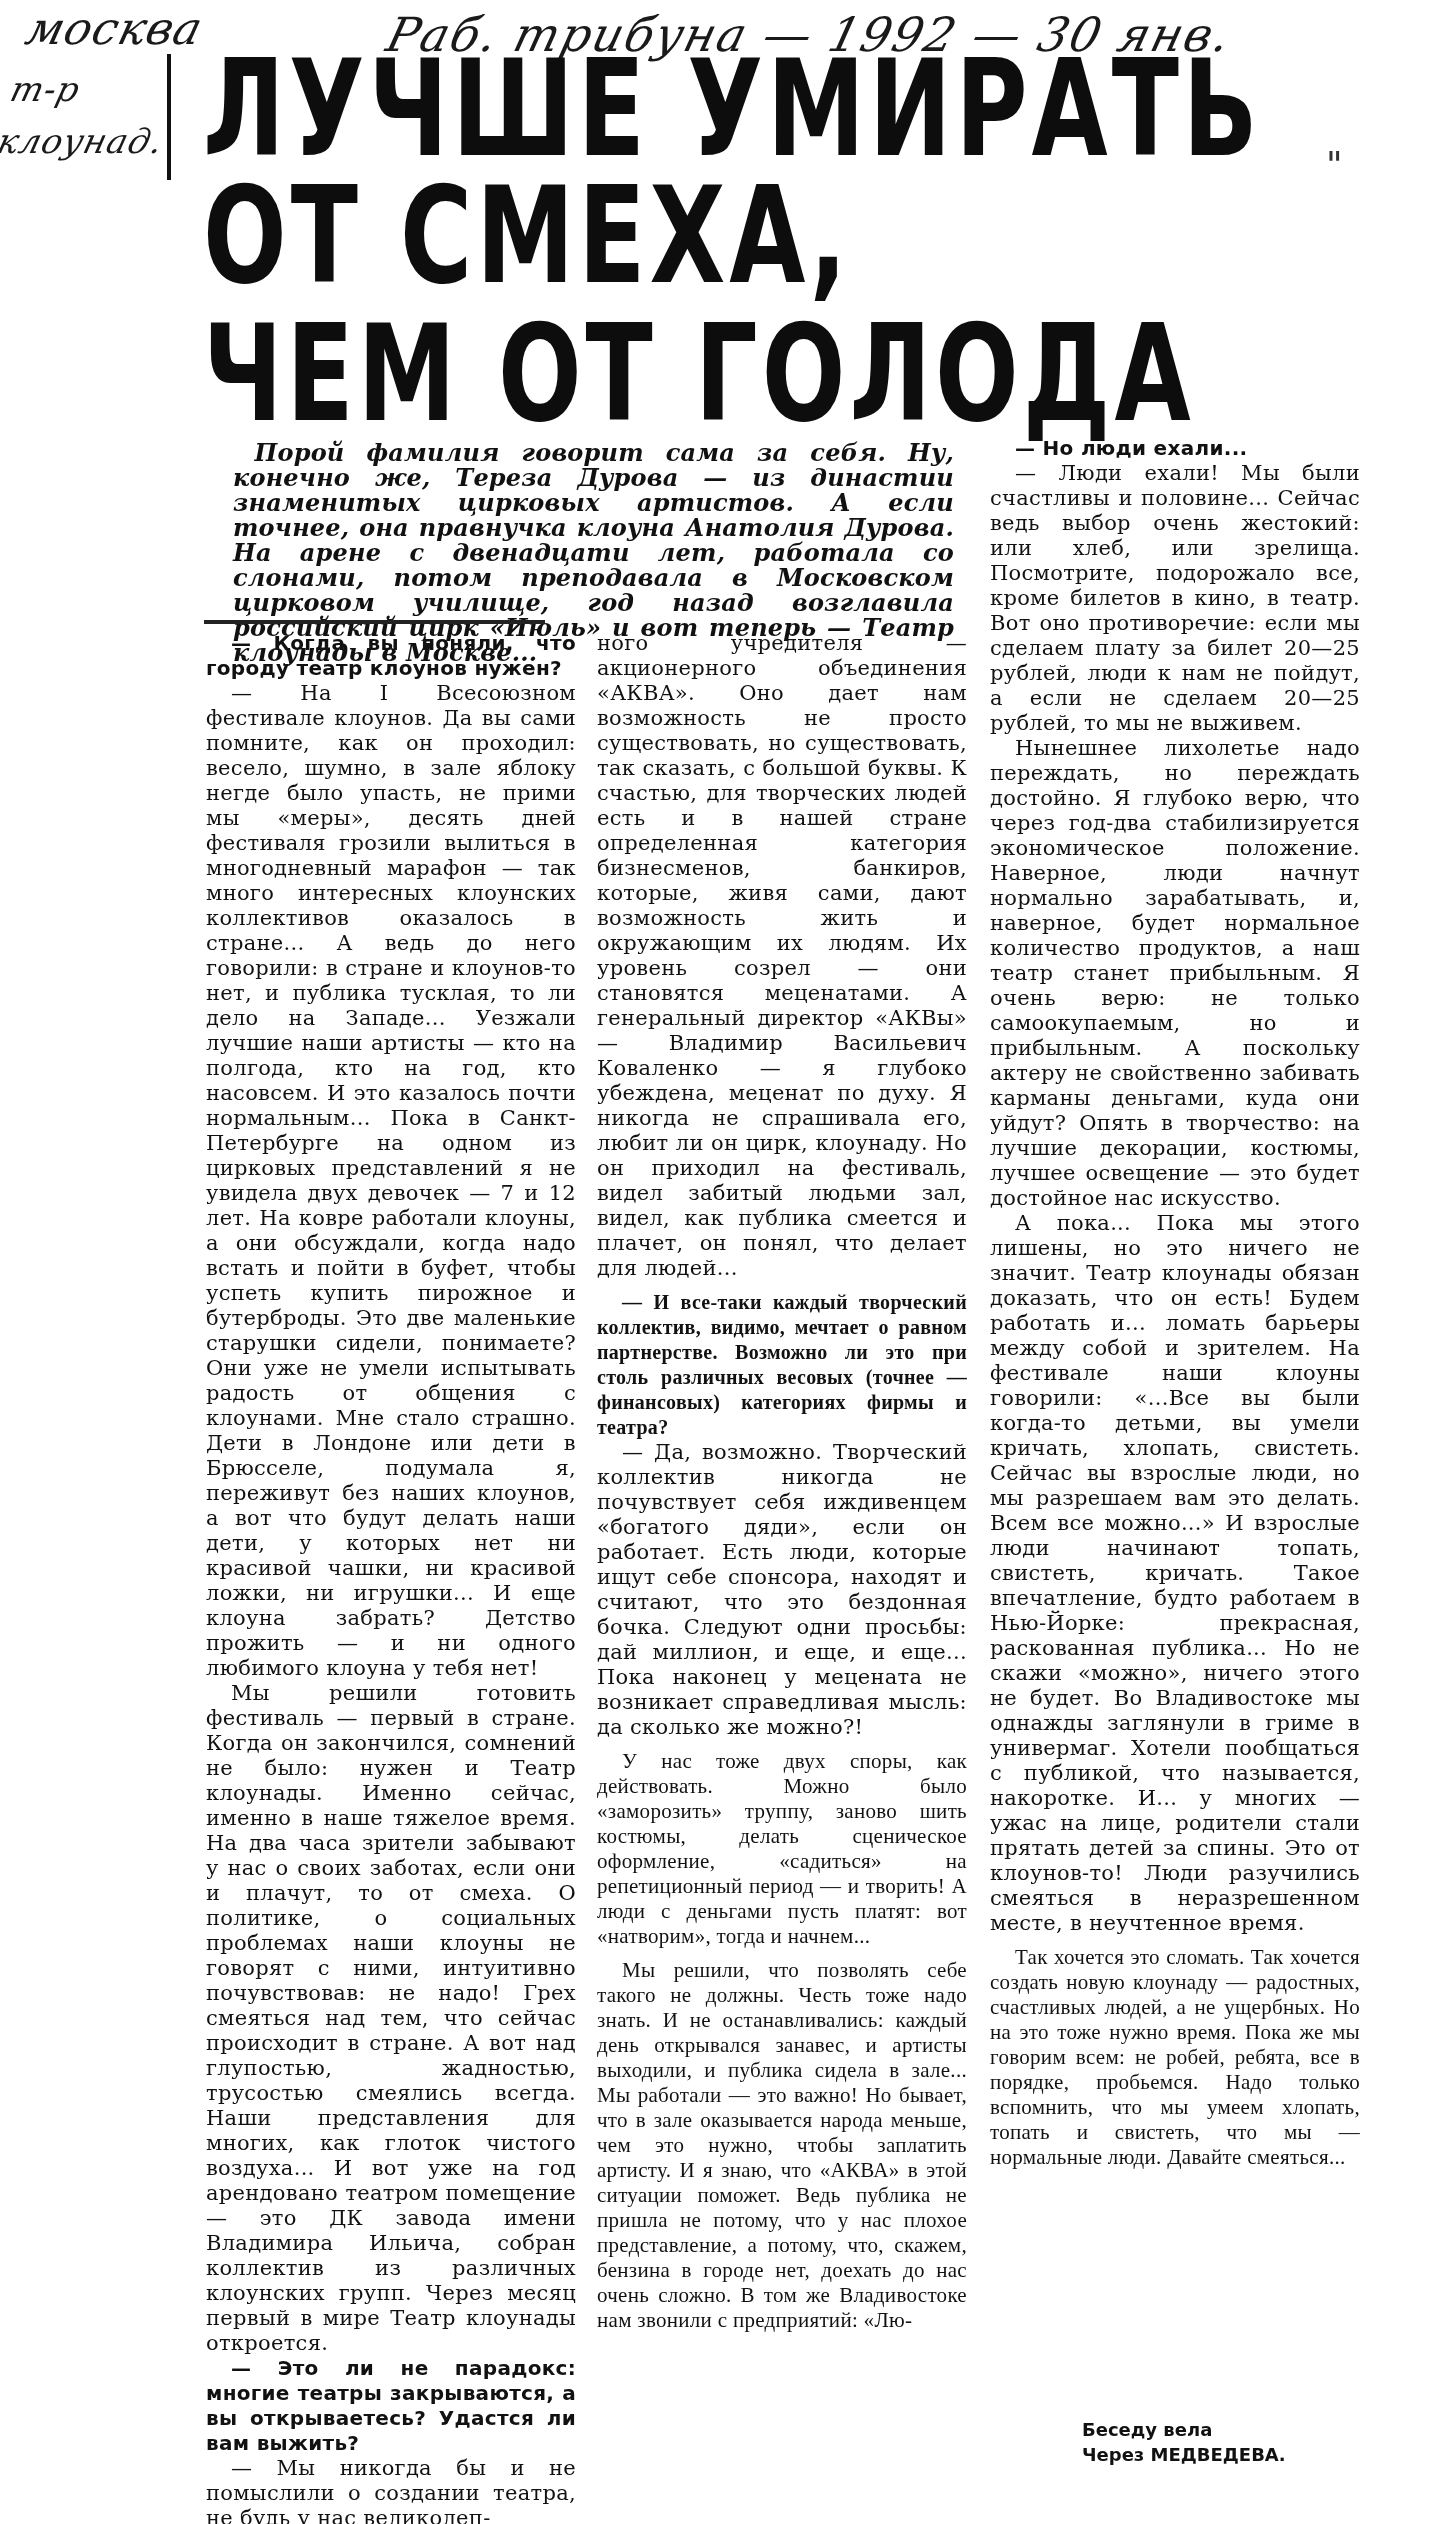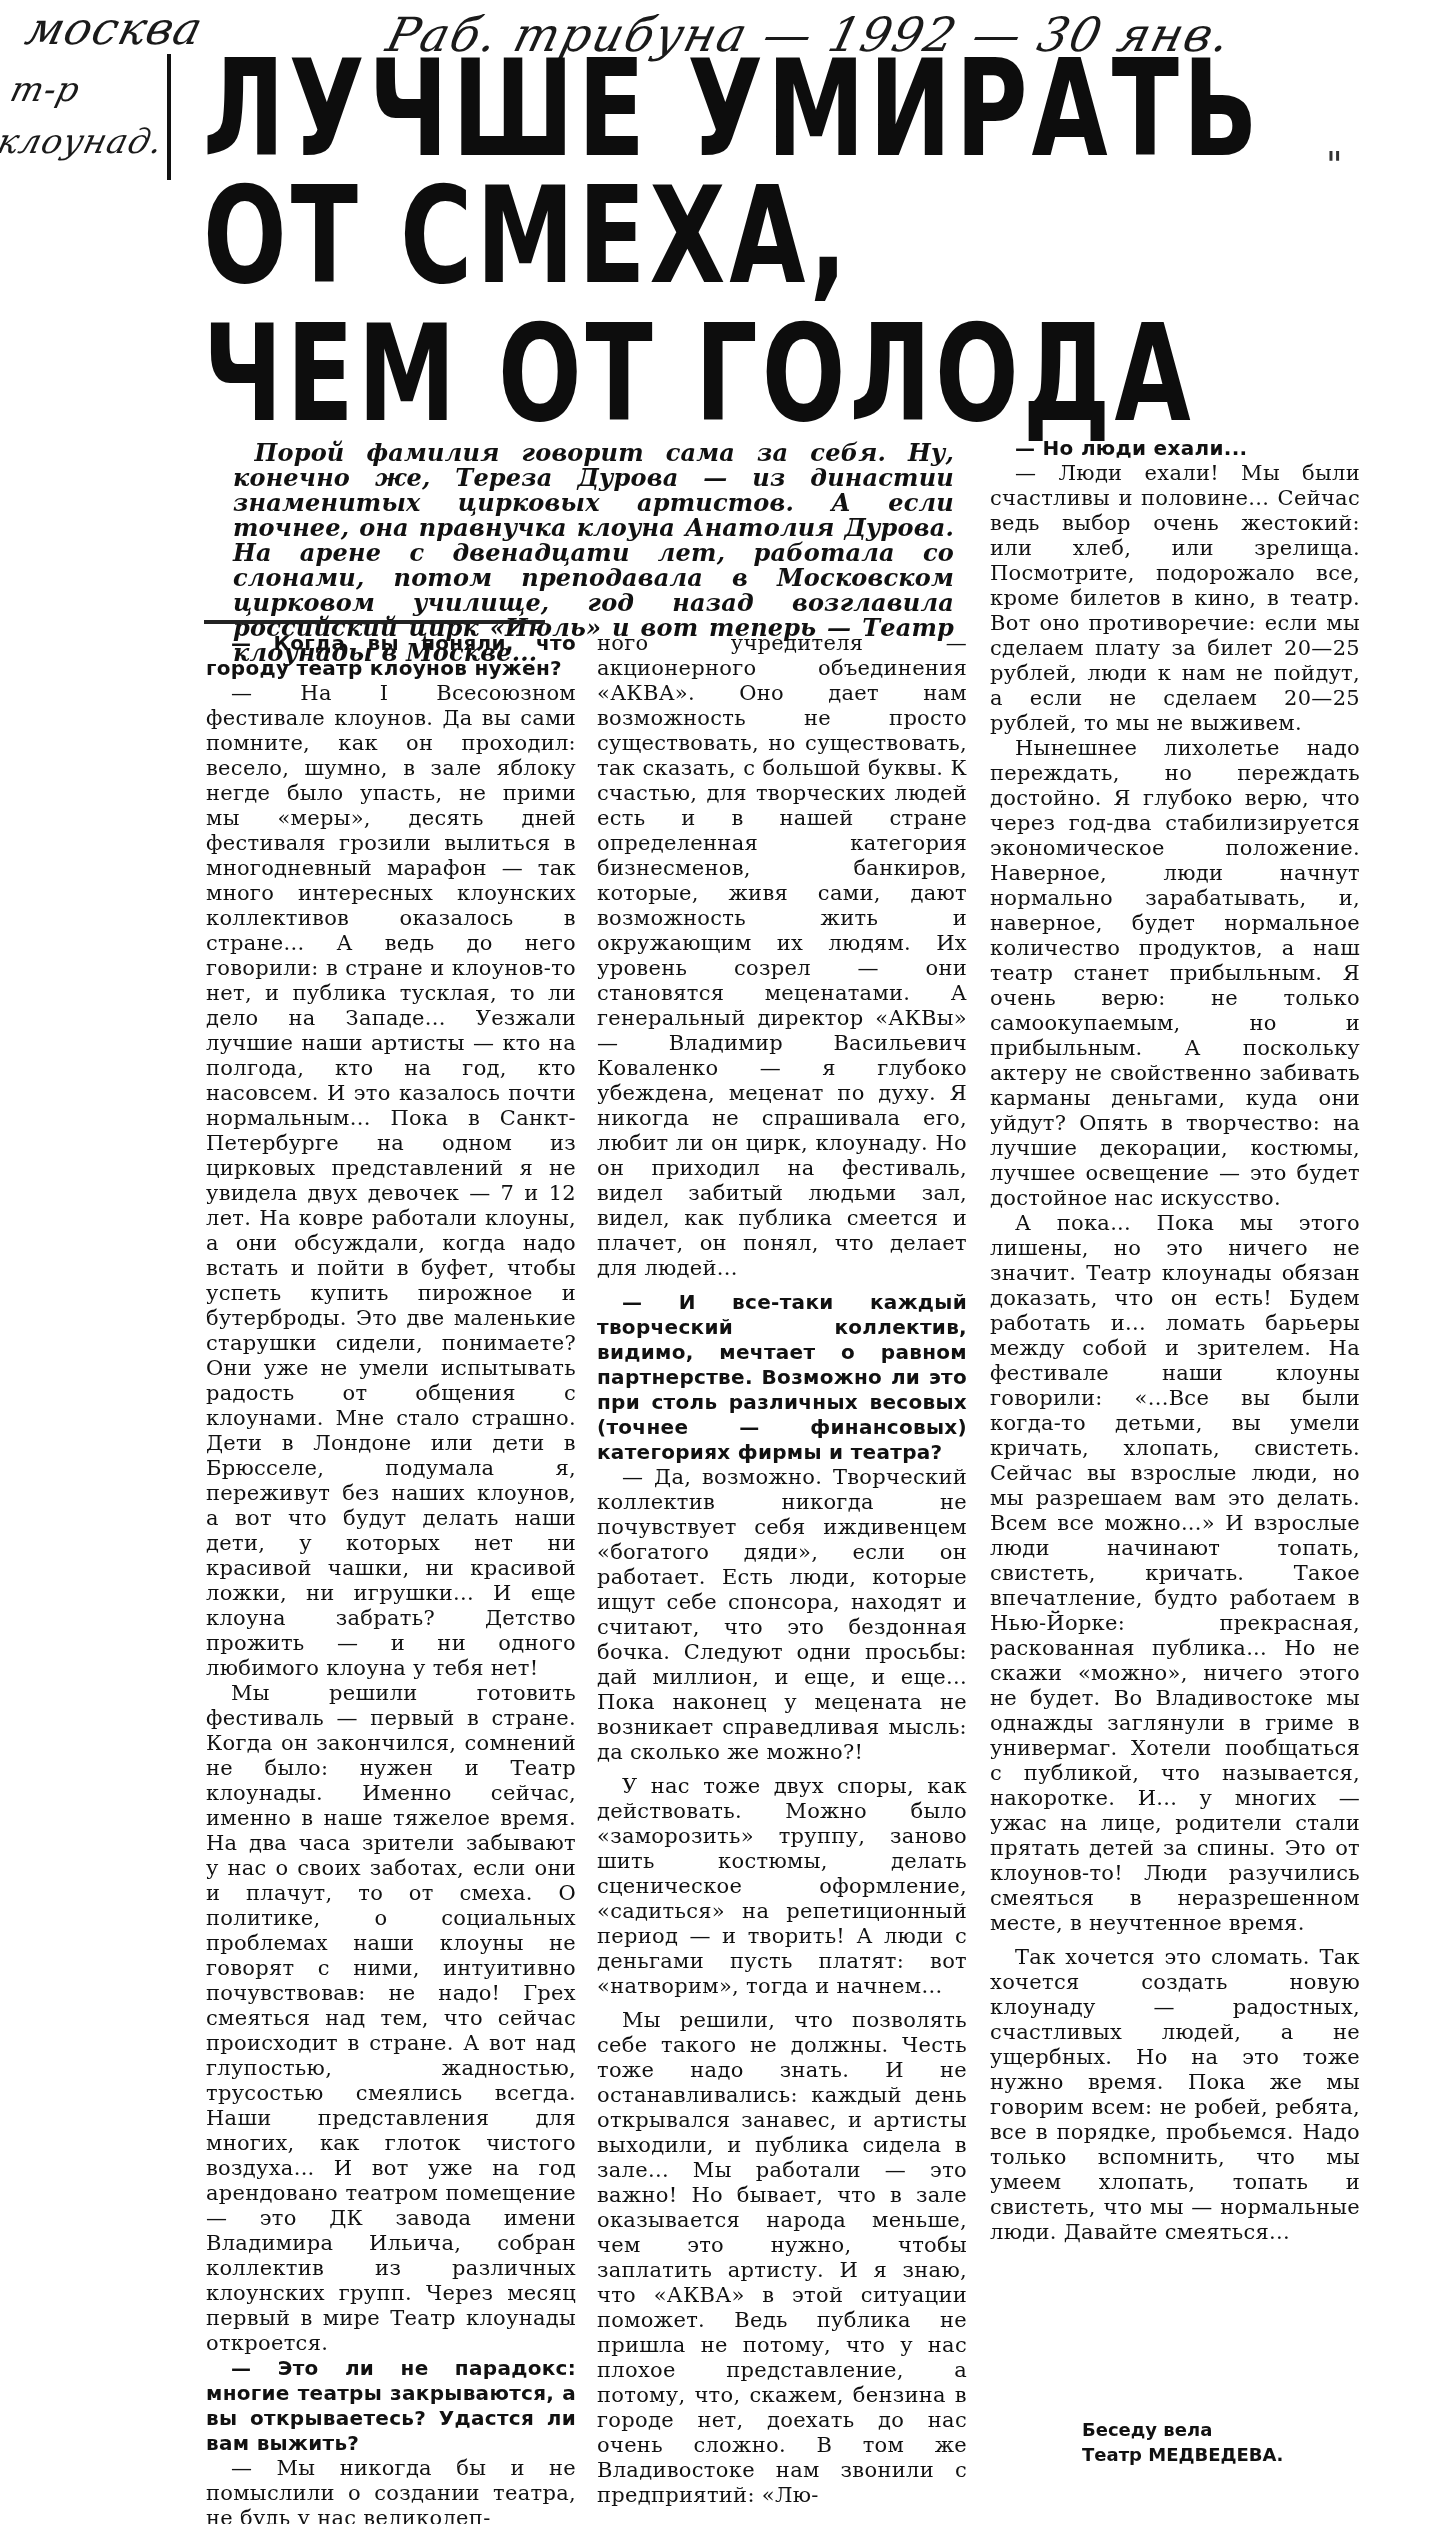--- a/index.html
+++ b/index.html
@@ -19,21 +19,21 @@
 
   .lead { position: absolute; left: 233px; top: 440px; width: 721px; font-family: "DejaVu Serif", serif; font-style: italic; font-weight: bold; font-size: 24px; line-height: 25px; text-align: justify; text-indent: 21.6px; letter-spacing: 0.2px; }
   .lead-rule { position: absolute; left: 204px; top: 620px; width: 341px; height: 3.6px; background: #222; }
 
   .col { position: absolute; top: 631px; width: 370px; font-family: "DejaVu Serif", serif; font-size: 21px; line-height: 25px; text-align: justify; letter-spacing: 0.3px; }
   #col-1 { left: 206px; }
   #col-2 { left: 597px; }
   #col-3 { left: 990px; top: 436px; }
   .col p { margin: 0; text-indent: 25px; }
   .col p.q { font-weight: bold; font-family: "DejaVu Sans", sans-serif; font-size: 20px; }
-  .col p.sp { margin-top: 9px; }
+  .col p.sp { margin-top: 9px; font-family: Liberation Serif, serif; }
 
   .sign { position: absolute; left: 1082px; top: 2417px; font-family: "DejaVu Sans", sans-serif; font-weight: bold; font-size: 18px; line-height: 25px; text-align: left; width: 252px; }
 </style>
 </head>
 <body>
 
 <div id="hand-city" class="hand">москва</div>
 <div id="hand-source" class="hand">Раб. трибуна — 1992 — 30 янв.</div>
 <div id="hand-theatre" class="hand">т-р клоунад.</div>
 <div class="margin-rule"></div>
@@ -65,15 +65,15 @@
 <div id="col-3" class="col">
   <p class="q">— Но люди ехали...</p>
   <p>— Люди ехали! Мы были счастливы и половине... Сейчас ведь выбор очень жестокий: или хлеб, или зрелища. Посмотрите, подорожало все, кроме билетов в кино, в театр. Вот оно противоречие: если мы сделаем плату за билет 20—25 рублей, люди к нам не пойдут, а если не сделаем 20—25 рублей, то мы не выживем.</p>
   <p>Нынешнее лихолетье надо переждать, но переждать достойно. Я глубоко верю, что через год-два стабилизируется экономическое положение. Наверное, люди начнут нормально зарабатывать, и, наверное, будет нормальное количество продуктов, а наш театр станет прибыльным. Я очень верю: не только самоокупаемым, но и прибыльным. А поскольку актеру не свойственно забивать карманы деньгами, куда они уйдут? Опять в творчество: на лучшие декорации, костюмы, лучшее освещение — это будет достойное нас искусство.</p>
   <p>А пока... Пока мы этого лишены, но это ничего не значит. Театр клоунады обязан доказать, что он есть! Будем работать и... ломать барьеры между собой и зрителем. На фестивале наши клоуны говорили: «...Все вы были когда-то детьми, вы умели кричать, хлопать, свистеть. Сейчас вы взрослые люди, но мы разрешаем вам это делать. Всем все можно...» И взрослые люди начинают топать, свистеть, кричать. Такое впечатление, будто работаем в Нью-Йорке: прекрасная, раскованная публика... Но не скажи «можно», ничего этого не будет. Во Владивостоке мы однажды заглянули в гриме в универмаг. Хотели пообщаться с публикой, что называется, накоротке. И... у многих — ужас на лице, родители стали прятать детей за спины. Это от клоунов-то! Люди разучились смеяться в неразрешенном месте, в неучтенное время.</p>
   <p class="sp">Так хочется это сломать. Так хочется создать новую клоунаду — радостных, счастливых людей, а не ущербных. Но на это тоже нужно время. Пока же мы говорим всем: не робей, ребята, все в порядке, пробьемся. Надо только вспомнить, что мы умеем хлопать, топать и свистеть, что мы — нормальные люди. Давайте смеяться...</p>
 </div>
 
 <div class="sign">
   <div>Беседу вела</div>
-  <div>Театр МЕДВЕДЕВА.</div>
+  <div>Через МЕДВЕДЕВА.</div>
 </div>
 
 
 </body></html>

